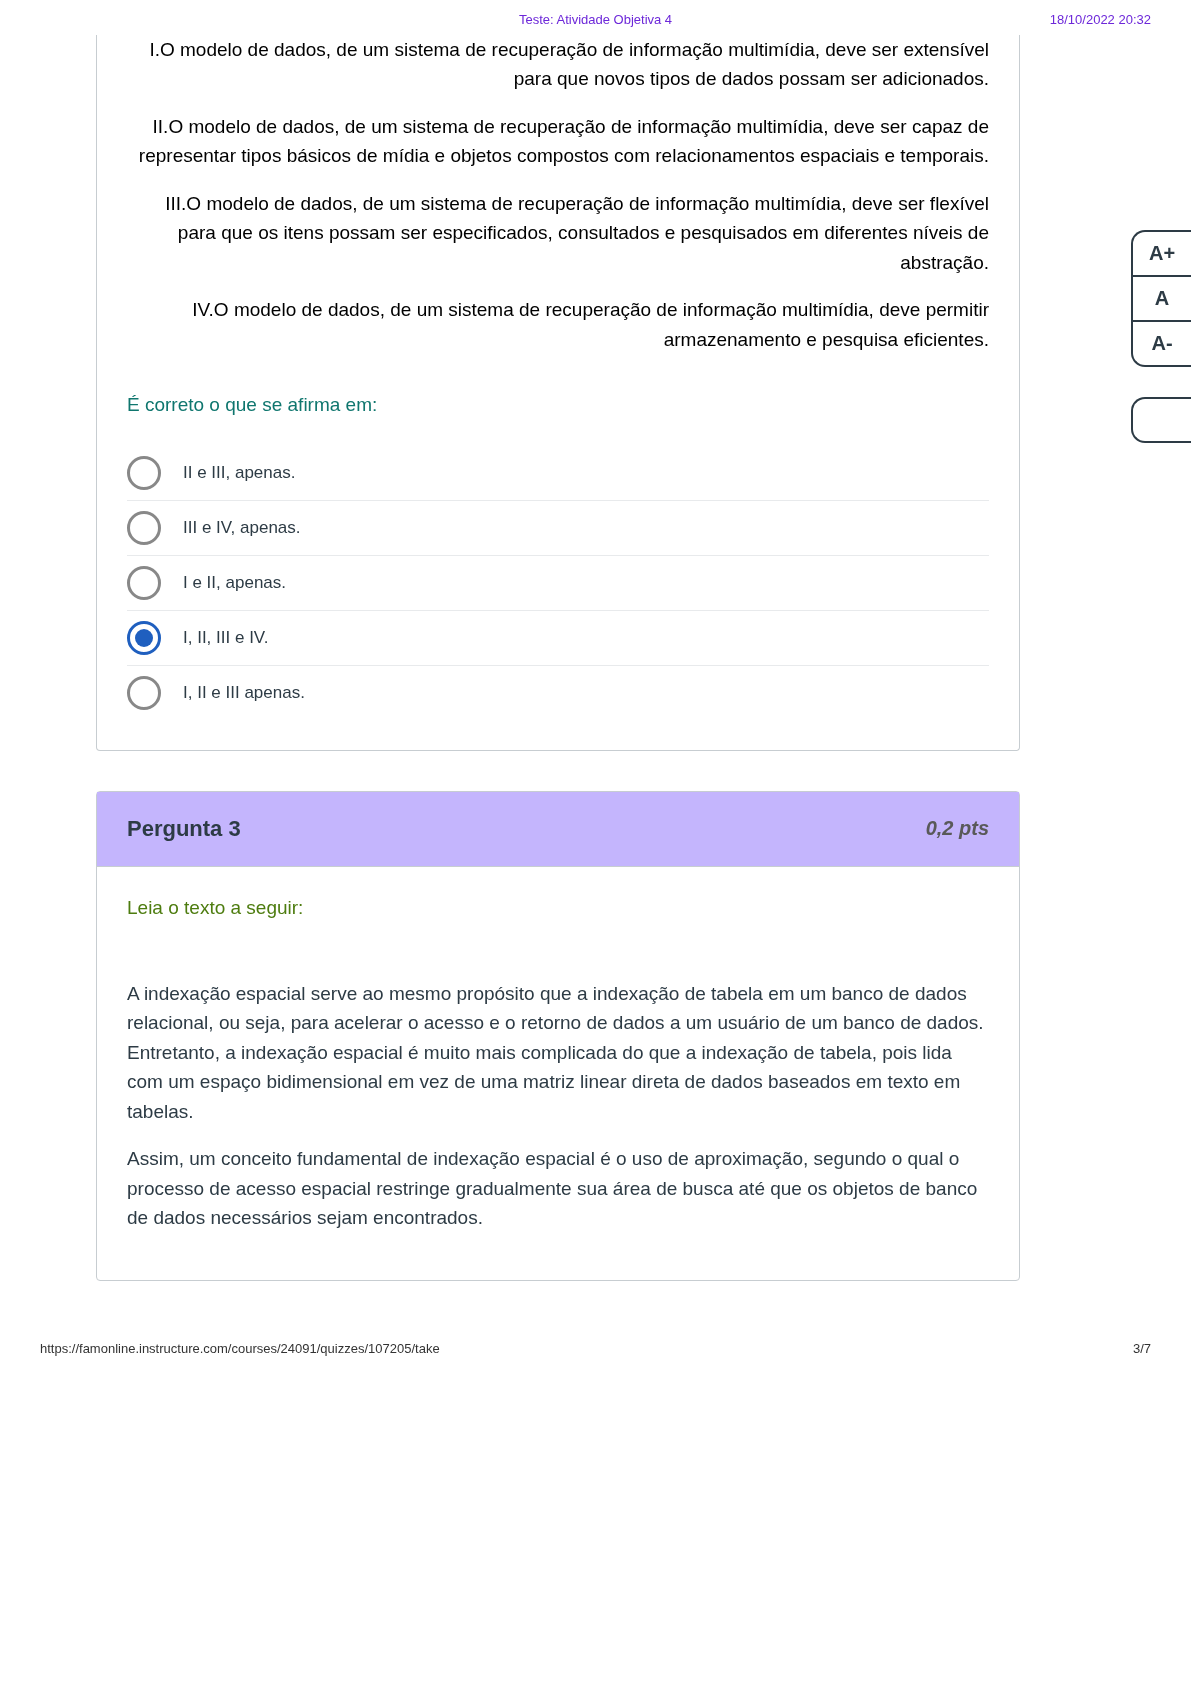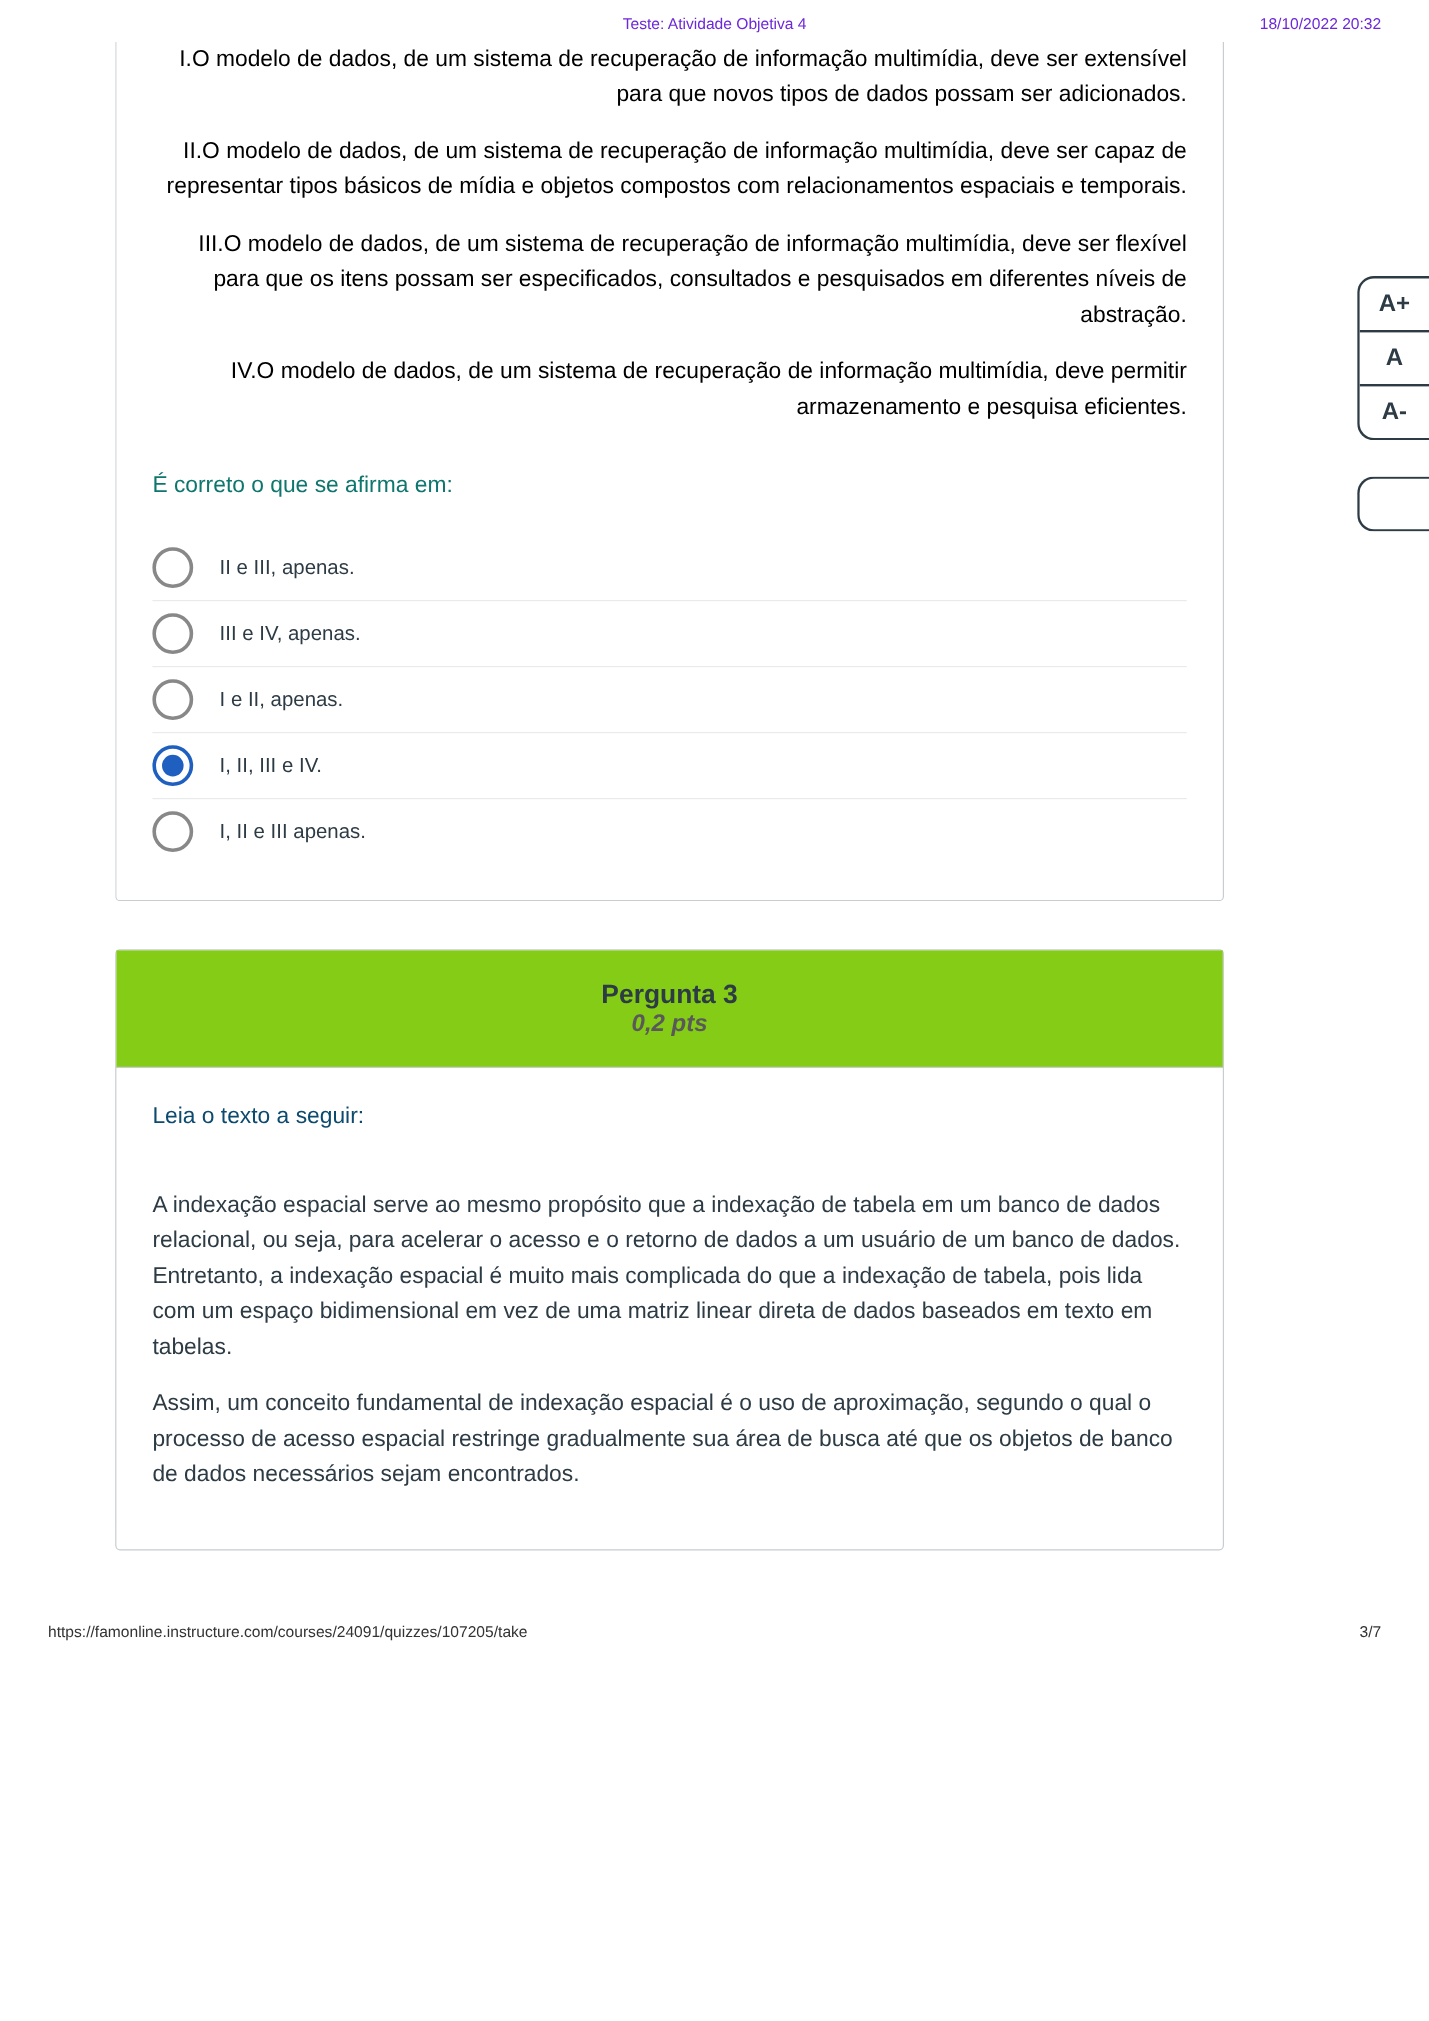--- a/index.html
+++ b/index.html
@@ -94,41 +94,40 @@
     .question-card {
       border: 1px solid #c7cdd1;
       border-radius: 4px;
     }
     .question-head {
       display: flex;
       justify-content: space-between;
       align-items: center;
       padding: 24px 30px;
       border-bottom: 1px solid #c7cdd1;
-      background: #84cc16;
-      flex-direction: column;
+      background: #c4b5fd;
     }
     .question-title {
       font-size: 22px;
       font-weight: bold;
       color: #2d3b45;
     }
     .question-points {
       font-size: 20px;
       font-weight: bold;
       color: #595959;
       font-style: italic;
     }
     .question-body {
       padding: 30px;
     }
     .lead {
       font-size: 19px;
-      color: #0c4a6e;
-      margin-bottom: 48px;
+      color: #4d7c0f;
+      margin-bottom: 60px;
     }
     .para {
       font-size: 19px;
       line-height: 1.55;
       color: #2d3b45;
       margin-bottom: 18px;
     }
     .side-tools {
       position: absolute;
       right: 0;

